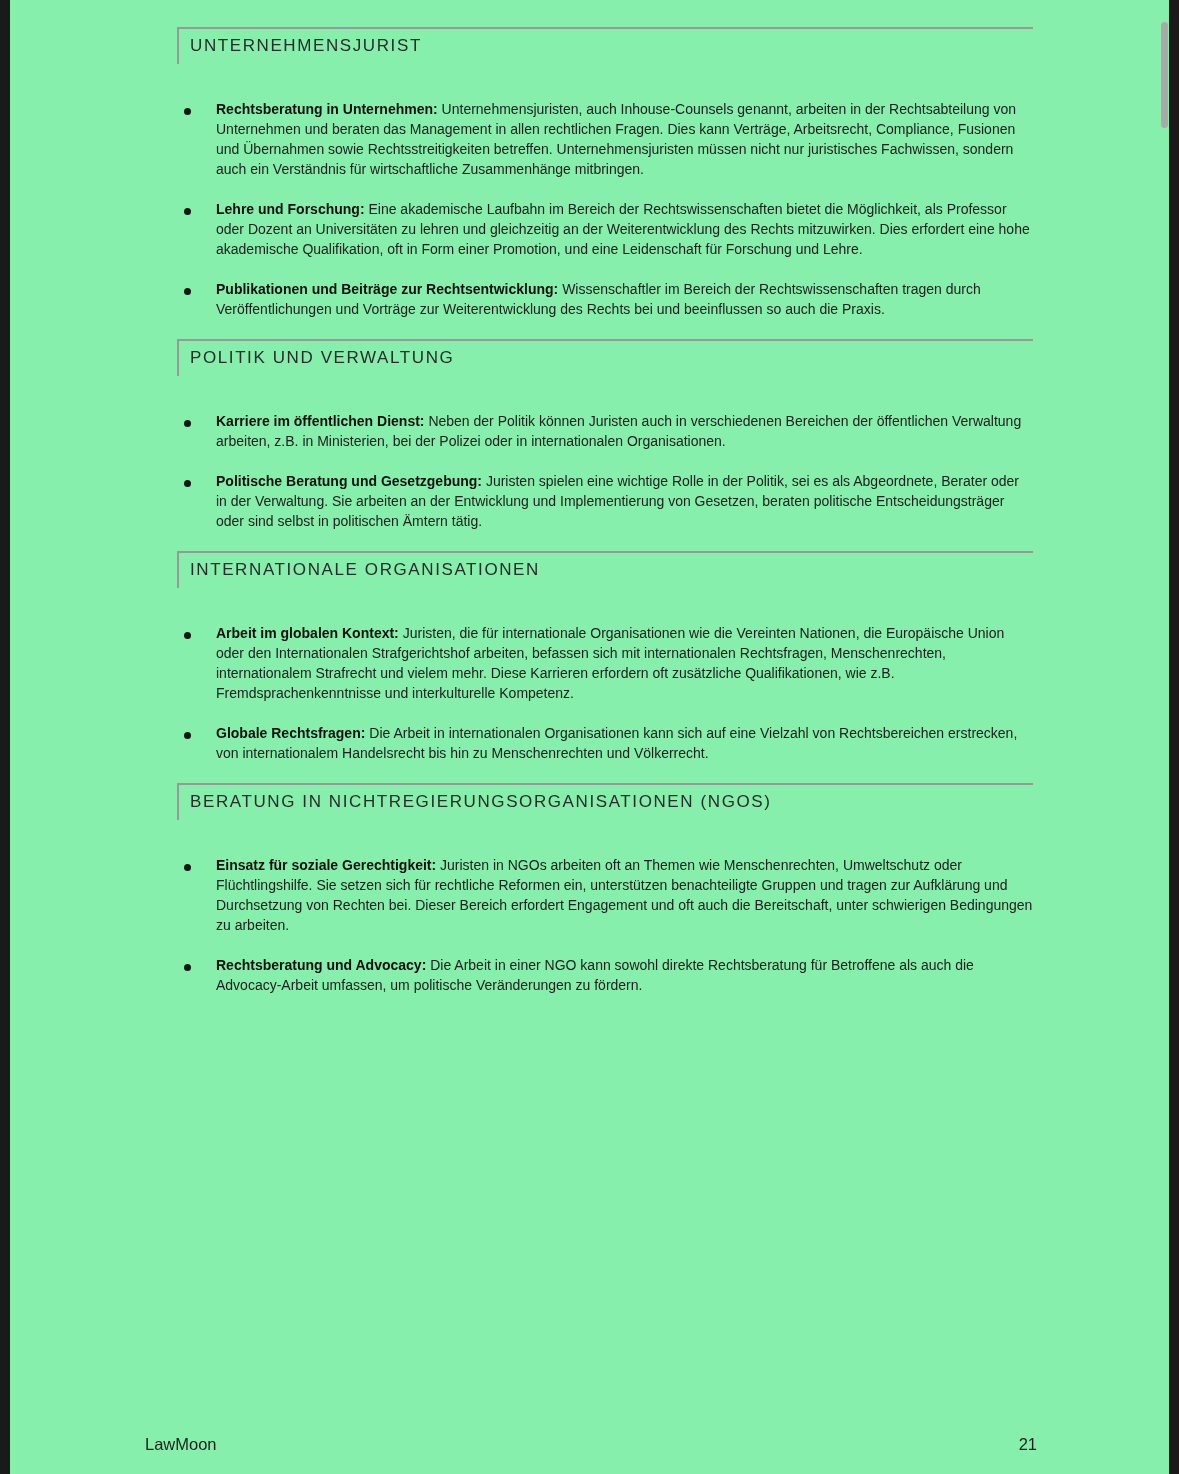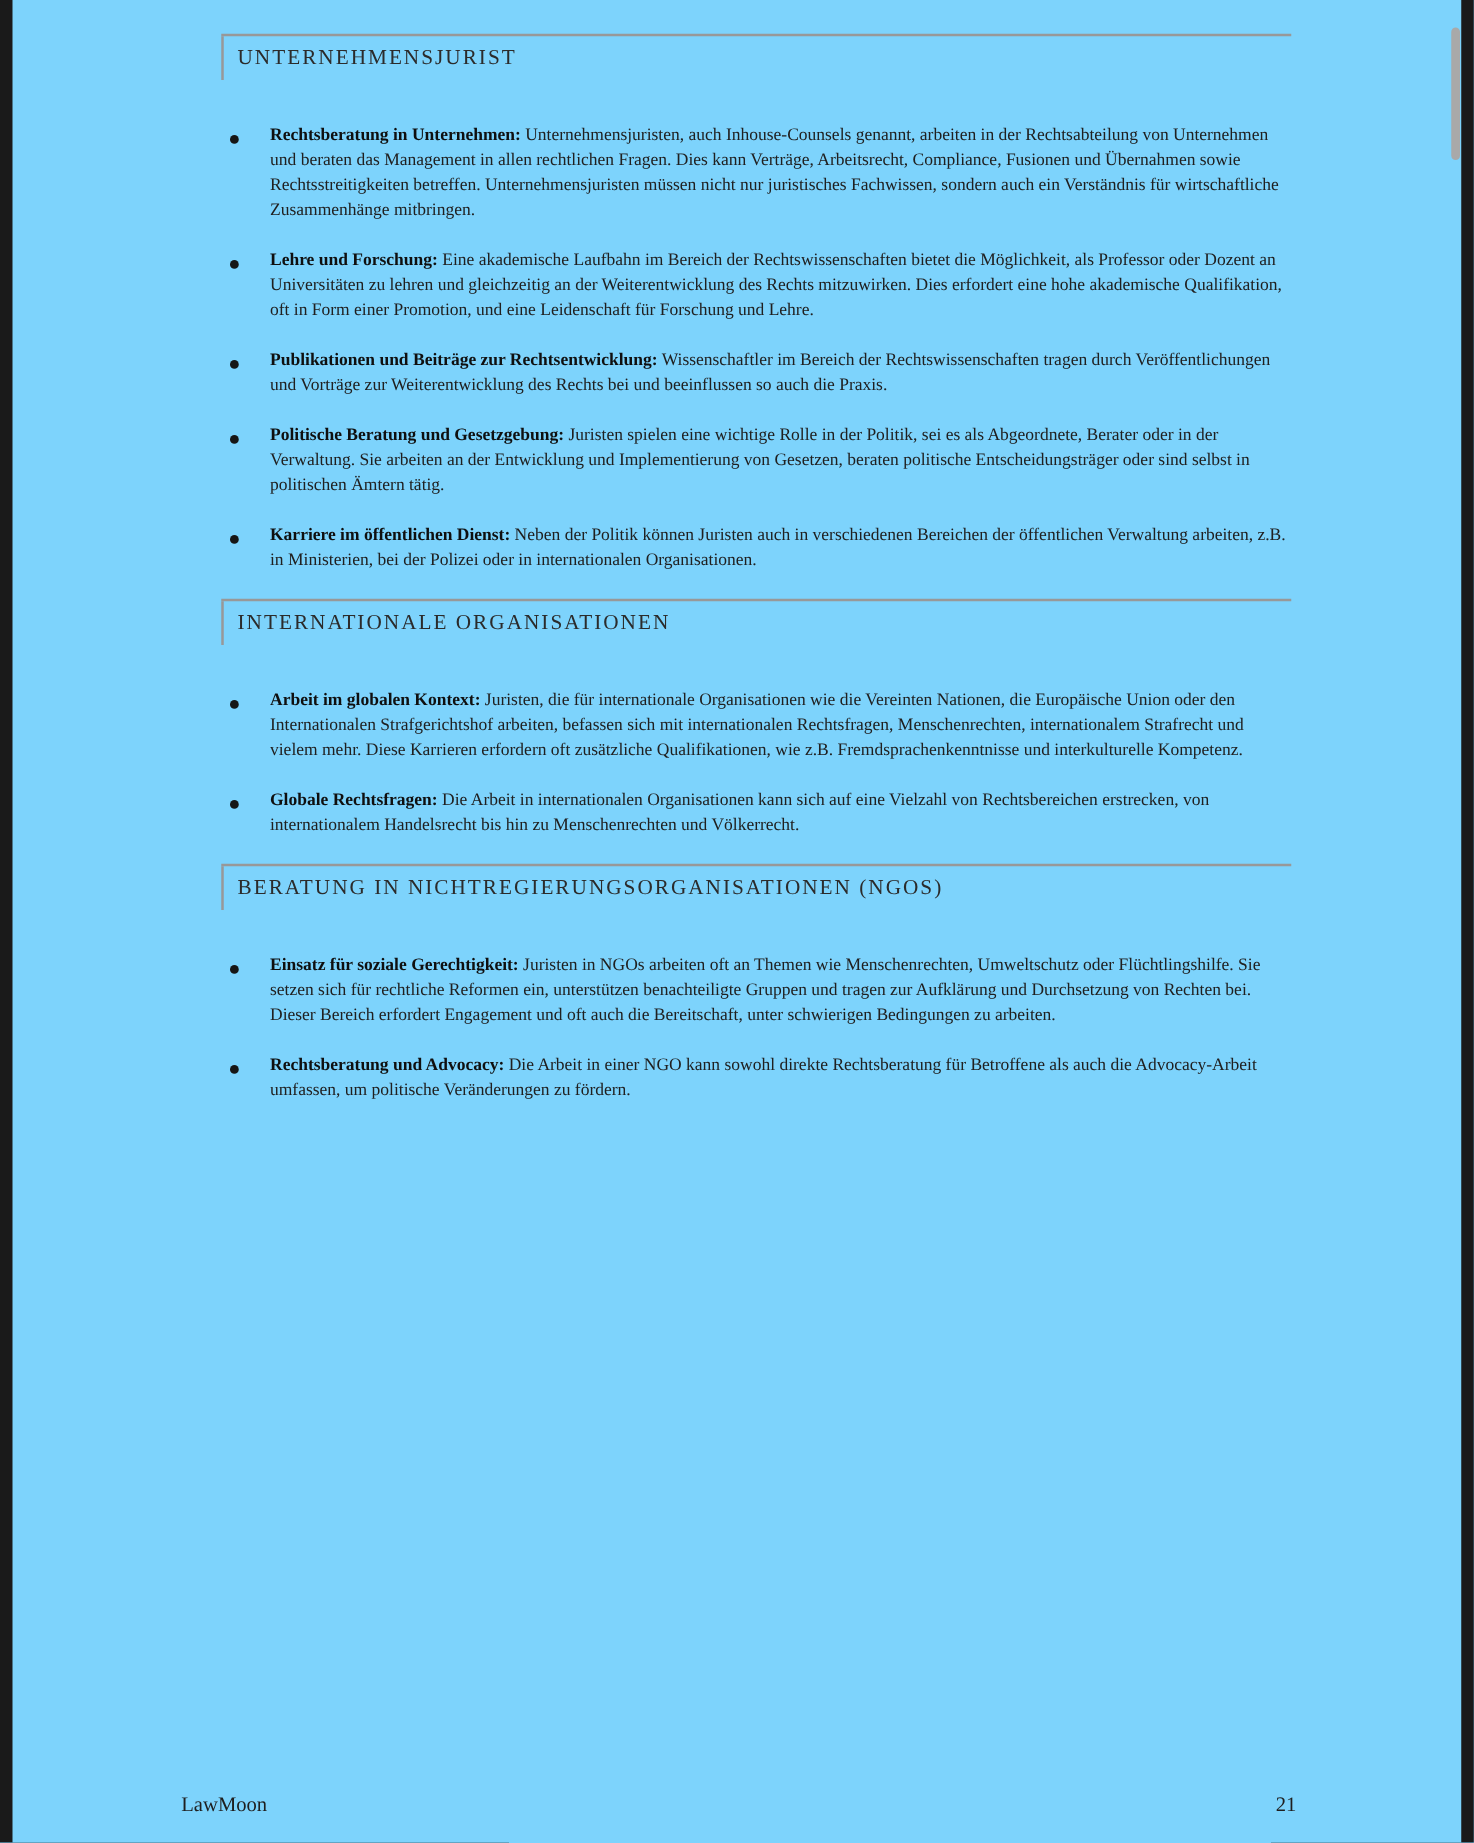--- a/index.html
+++ b/index.html
@@ -12,22 +12,21 @@
     font-family: "Liberation Sans", sans-serif;
     position: relative;
     overflow: hidden;
   }
   .page {
     position: absolute;
     left: 10px;
     top: 0;
     width: 1159px;
     height: 1474px;
-    background: #7dd3fc;
-    font-family: Liberation Serif, serif;
+    background: #86efac;
   }
   .content {
     position: absolute;
     left: 167px;
     top: 27px;
     width: 856px;
   }
   .doc-section { margin-bottom: 20px; }
   .section-header {
     border-top: 2px solid #989898;
@@ -106,24 +105,27 @@
 
   <section class="doc-section">
     <ul class="bullet-list">
   <li class="bullet-item"><span class="bullet-lead">Lehre und Forschung:</span> <span class="bullet-text">Eine akademische Laufbahn im Bereich der Rechtswissenschaften bietet die Möglichkeit, als Professor oder Dozent an Universitäten zu lehren und gleichzeitig an der Weiterentwicklung des Rechts mitzuwirken. Dies erfordert eine hohe akademische Qualifikation, oft in Form einer Promotion, und eine Leidenschaft für Forschung und Lehre.</span></li>
 
   <li class="bullet-item"><span class="bullet-lead">Publikationen und Beiträge zur Rechtsentwicklung:</span> <span class="bullet-text">Wissenschaftler im Bereich der Rechtswissenschaften tragen durch Veröffentlichungen und Vorträge zur Weiterentwicklung des Rechts bei und beeinflussen so auch die Praxis.</span></li>
 </ul>
   </section>
 
   <section class="doc-section">
+    <div class="section-header">
+      <h2 class="section-title">POLITIK UND VERWALTUNG</h2>
+    </div>
     <ul class="bullet-list">
+  <li class="bullet-item"><span class="bullet-lead">Karriere im öffentlichen Dienst:</span> <span class="bullet-text">Neben der Politik können Juristen auch in verschiedenen Bereichen der öffentlichen Verwaltung arbeiten, z.B. in Ministerien, bei der Polizei oder in internationalen Organisationen.</span></li>
+
   <li class="bullet-item"><span class="bullet-lead">Politische Beratung und Gesetzgebung:</span> <span class="bullet-text">Juristen spielen eine wichtige Rolle in der Politik, sei es als Abgeordnete, Berater oder in der Verwaltung. Sie arbeiten an der Entwicklung und Implementierung von Gesetzen, beraten politische Entscheidungsträger oder sind selbst in politischen Ämtern tätig.</span></li>
-
-  <li class="bullet-item"><span class="bullet-lead">Karriere im öffentlichen Dienst:</span> <span class="bullet-text">Neben der Politik können Juristen auch in verschiedenen Bereichen der öffentlichen Verwaltung arbeiten, z.B. in Ministerien, bei der Polizei oder in internationalen Organisationen.</span></li>
 </ul>
   </section>
 
   <section class="doc-section">
     <div class="section-header">
       <h2 class="section-title">INTERNATIONALE ORGANISATIONEN</h2>
     </div>
     <ul class="bullet-list">
   <li class="bullet-item"><span class="bullet-lead">Arbeit im globalen Kontext:</span> <span class="bullet-text">Juristen, die für internationale Organisationen wie die Vereinten Nationen, die Europäische Union oder den Internationalen Strafgerichtshof arbeiten, befassen sich mit internationalen Rechtsfragen, Menschenrechten, internationalem Strafrecht und vielem mehr. Diese Karrieren erfordern oft zusätzliche Qualifikationen, wie z.B. Fremdsprachenkenntnisse und interkulturelle Kompetenz.</span></li>
 

